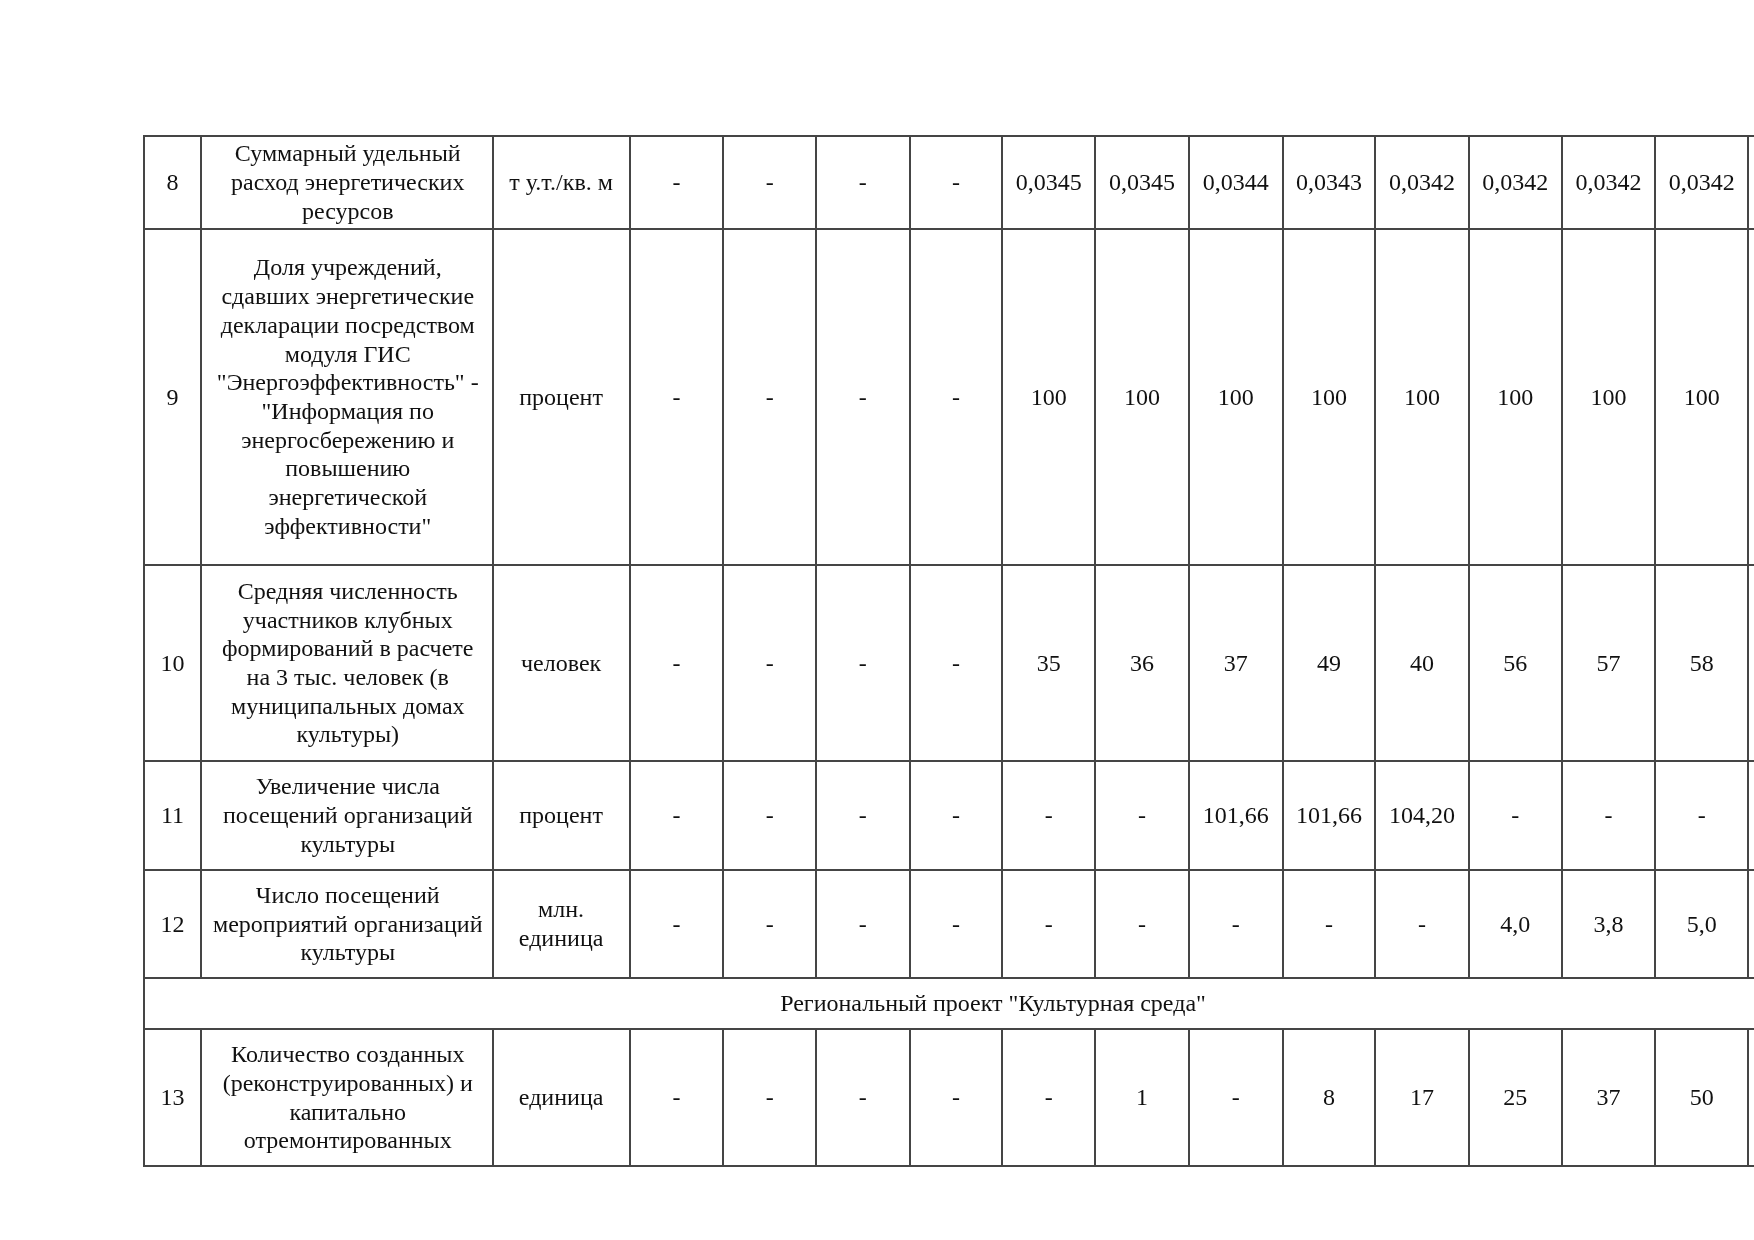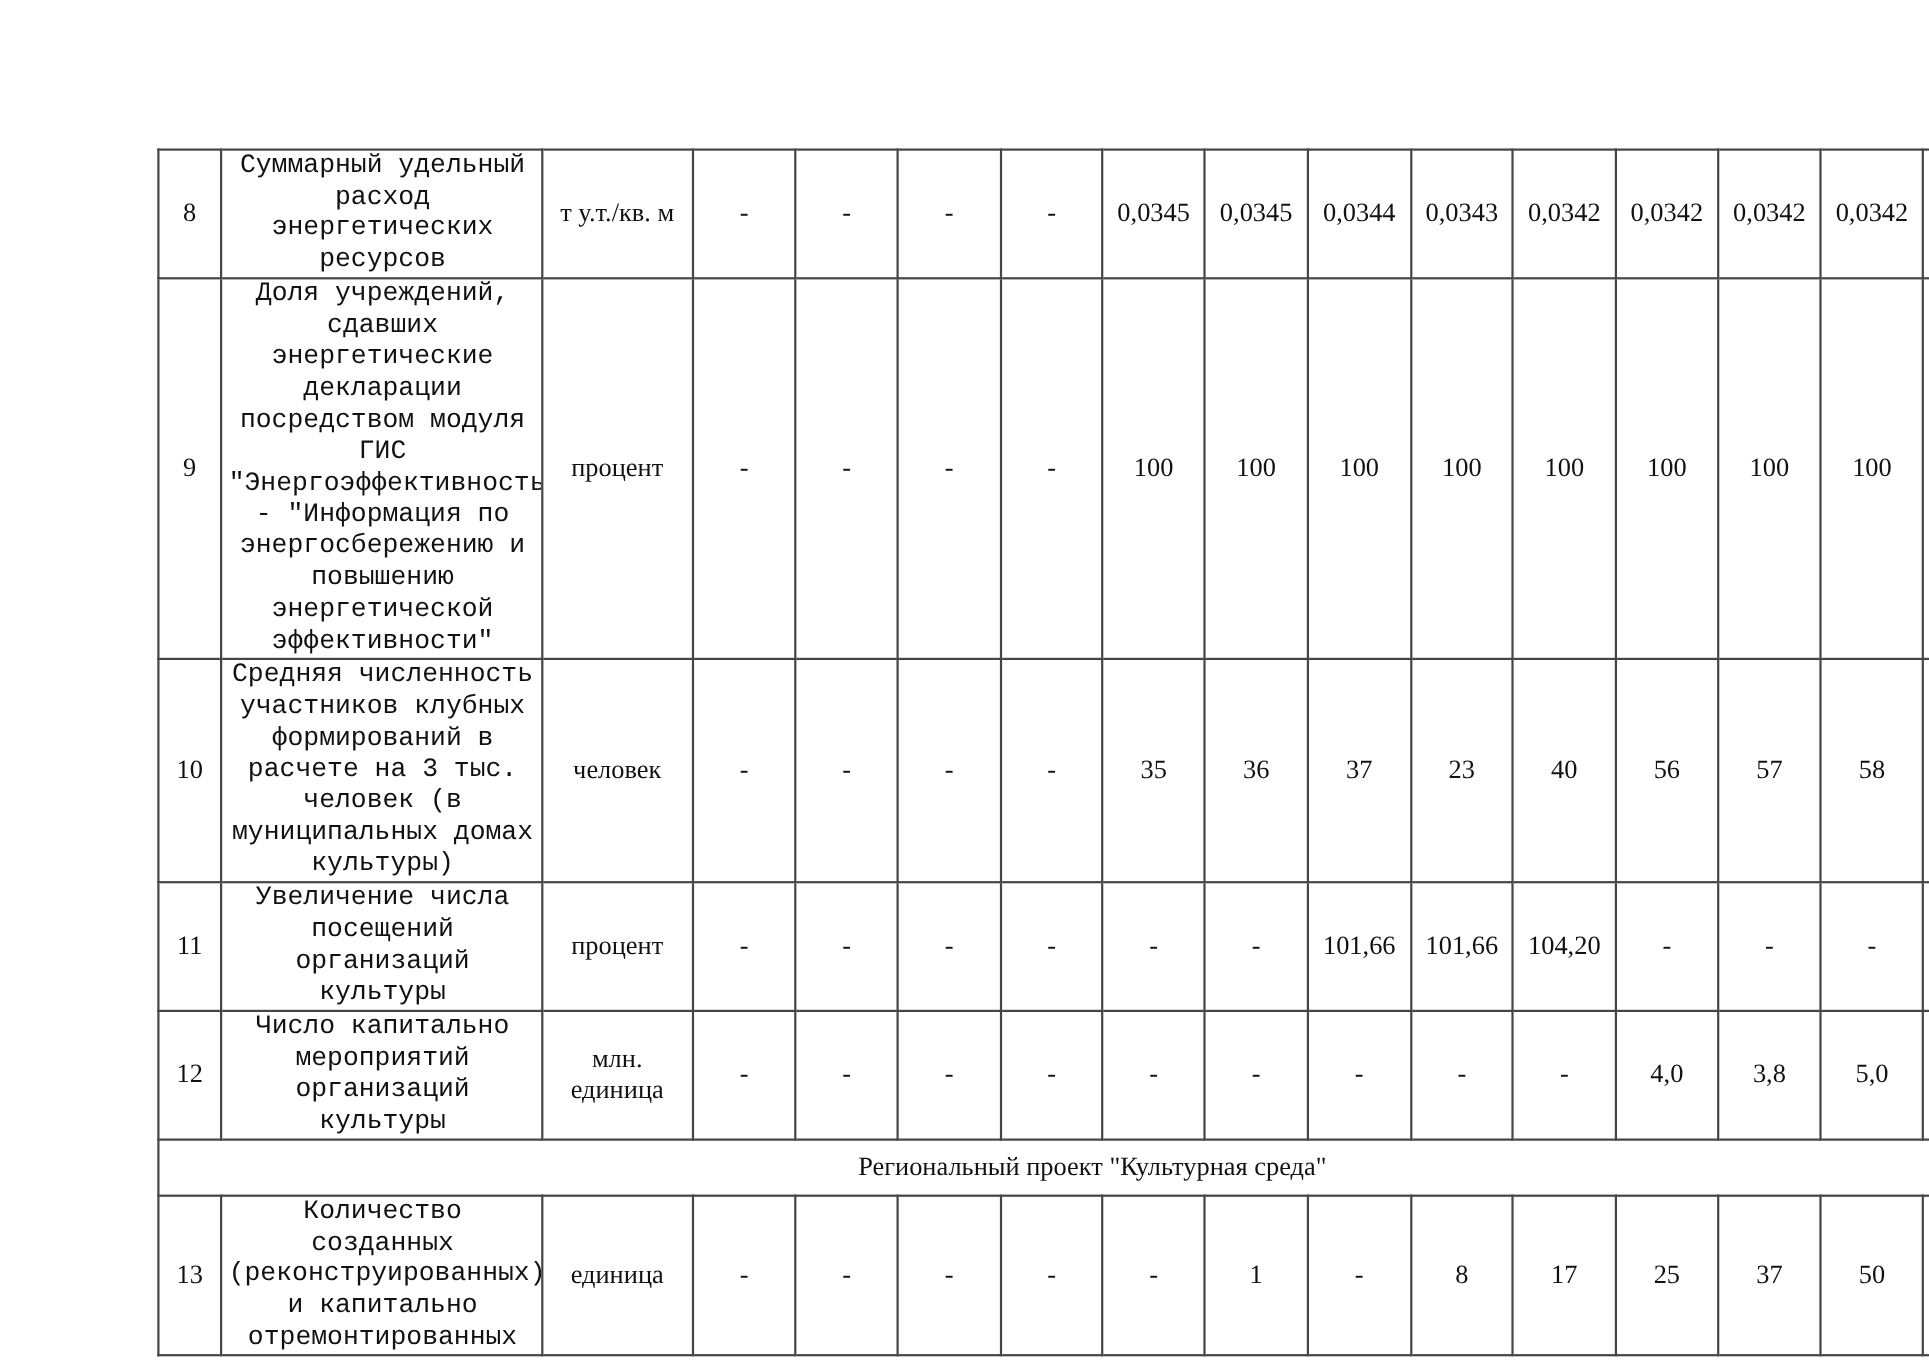--- a/index.html
+++ b/index.html
@@ -37,21 +37,20 @@
     text-align: center;
     padding: 0 4px;
     overflow: hidden;
     white-space: nowrap;
   }
   td.col-num { width: 54px; }
   td.col-name {
     text-align: right;
     white-space: normal !important;
     padding: 0 4px 0 6px !important;
-    font-family: Liberation Mono, monospace;
   }
   td.col-unit {
     white-space: normal !important;
     margin-top: 40px;
   }
   td.section-title {
     text-align: center;
   }
   tr.r8  { height: 93px; }
   tr.r9  { height: 336px; }
@@ -128,21 +127,21 @@
         <td class="col-num">10</td>
         <td class="col-name">Средняя численность участников клубных формирований в расчете на 3 тыс. человек (в муниципальных домах культуры)</td>
         <td class="col-unit">человек</td>
         <td>-</td>
         <td>-</td>
         <td>-</td>
         <td>-</td>
         <td>35</td>
         <td>36</td>
         <td>37</td>
-        <td>23</td>
+        <td>49</td>
         <td>40</td>
         <td>56</td>
         <td>57</td>
         <td>58</td>
         <td>59</td>
       </tr>
 
       <tr class="r11">
         <td class="col-num">11</td>
         <td class="col-name">Увеличение числа посещений организаций культуры</td>
@@ -157,21 +156,21 @@
         <td>101,66</td>
         <td>104,20</td>
         <td>-</td>
         <td>-</td>
         <td>-</td>
         <td>-</td>
       </tr>
 
       <tr class="r12">
         <td class="col-num">12</td>
-        <td class="col-name">Число капитально мероприятий организаций культуры</td>
+        <td class="col-name">Число посещений мероприятий организаций культуры</td>
         <td class="col-unit">млн. единица</td>
         <td>-</td>
         <td>-</td>
         <td>-</td>
         <td>-</td>
         <td>-</td>
         <td>-</td>
         <td>-</td>
         <td>-</td>
         <td>-</td>

